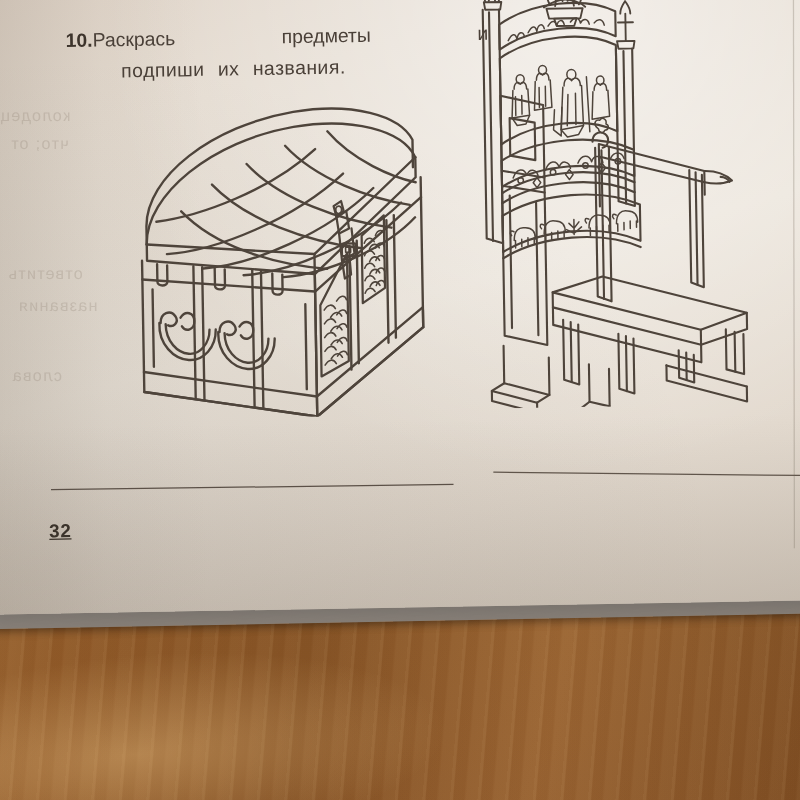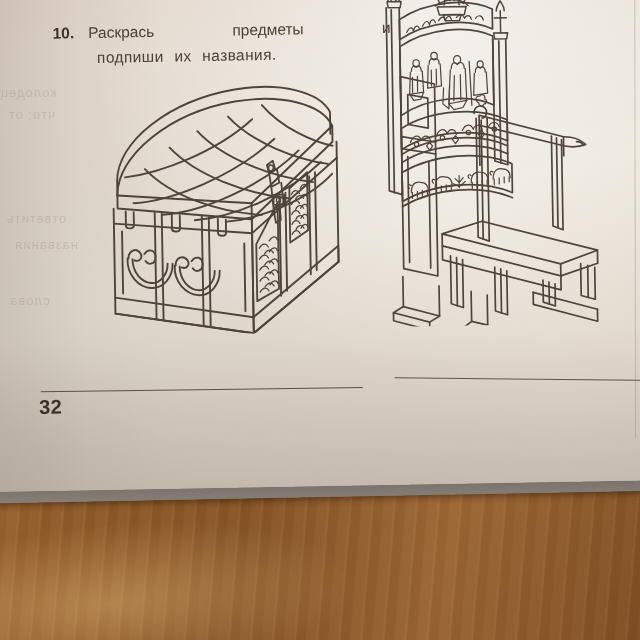--- a/index.html
+++ b/index.html
@@ -114,21 +114,21 @@
     position: absolute;
     left: 72px; top: 46px;
     width: 360px;
     color: #4a4038;
     font-size: 15.5px;
     line-height: 25px;
   }
   .task-num {
     font-weight: bold;
     color: #3d342c;
-    margin-right: 14px;
+    margin-right: 0;
   }
   .task-l1 {
     display: flex;
     align-items: baseline;
     width: 338px;
     white-space: nowrap;
   }
   .task-l1 .spread { flex: 1; }
   .task-l2 {
     margin-left: 44px;
@@ -140,25 +140,26 @@
     position: absolute;
     height: 0;
     border-top: 1.4px solid #5b5047;
   }
   .answer-line.left  { left: 54px;  top: 417px; width: 322px; transform: rotate(0.25deg); }
   .answer-line.right { left: 408px; top: 412px; width: 250px; transform: rotate(1.6deg);
                        border-top-color:#60554b; }
 
   .page-num {
     position: absolute;
-    left: 52px; top: 421px;
-    font-size: 20px;
+    left: 52px; top: 442px;
+    font-size: 15px;
     font-weight: bold;
     color: #3b332b;
     letter-spacing: 0.5px;
+    text-decoration: underline;
   }
 
   .figure {
     position: absolute;
   }
   .figure svg { display: block; }
   .fig-chest { left: 38px; top: 72px; }
   .fig-chair { left: 398px; top: 8px; }
 </style>
 </head>

